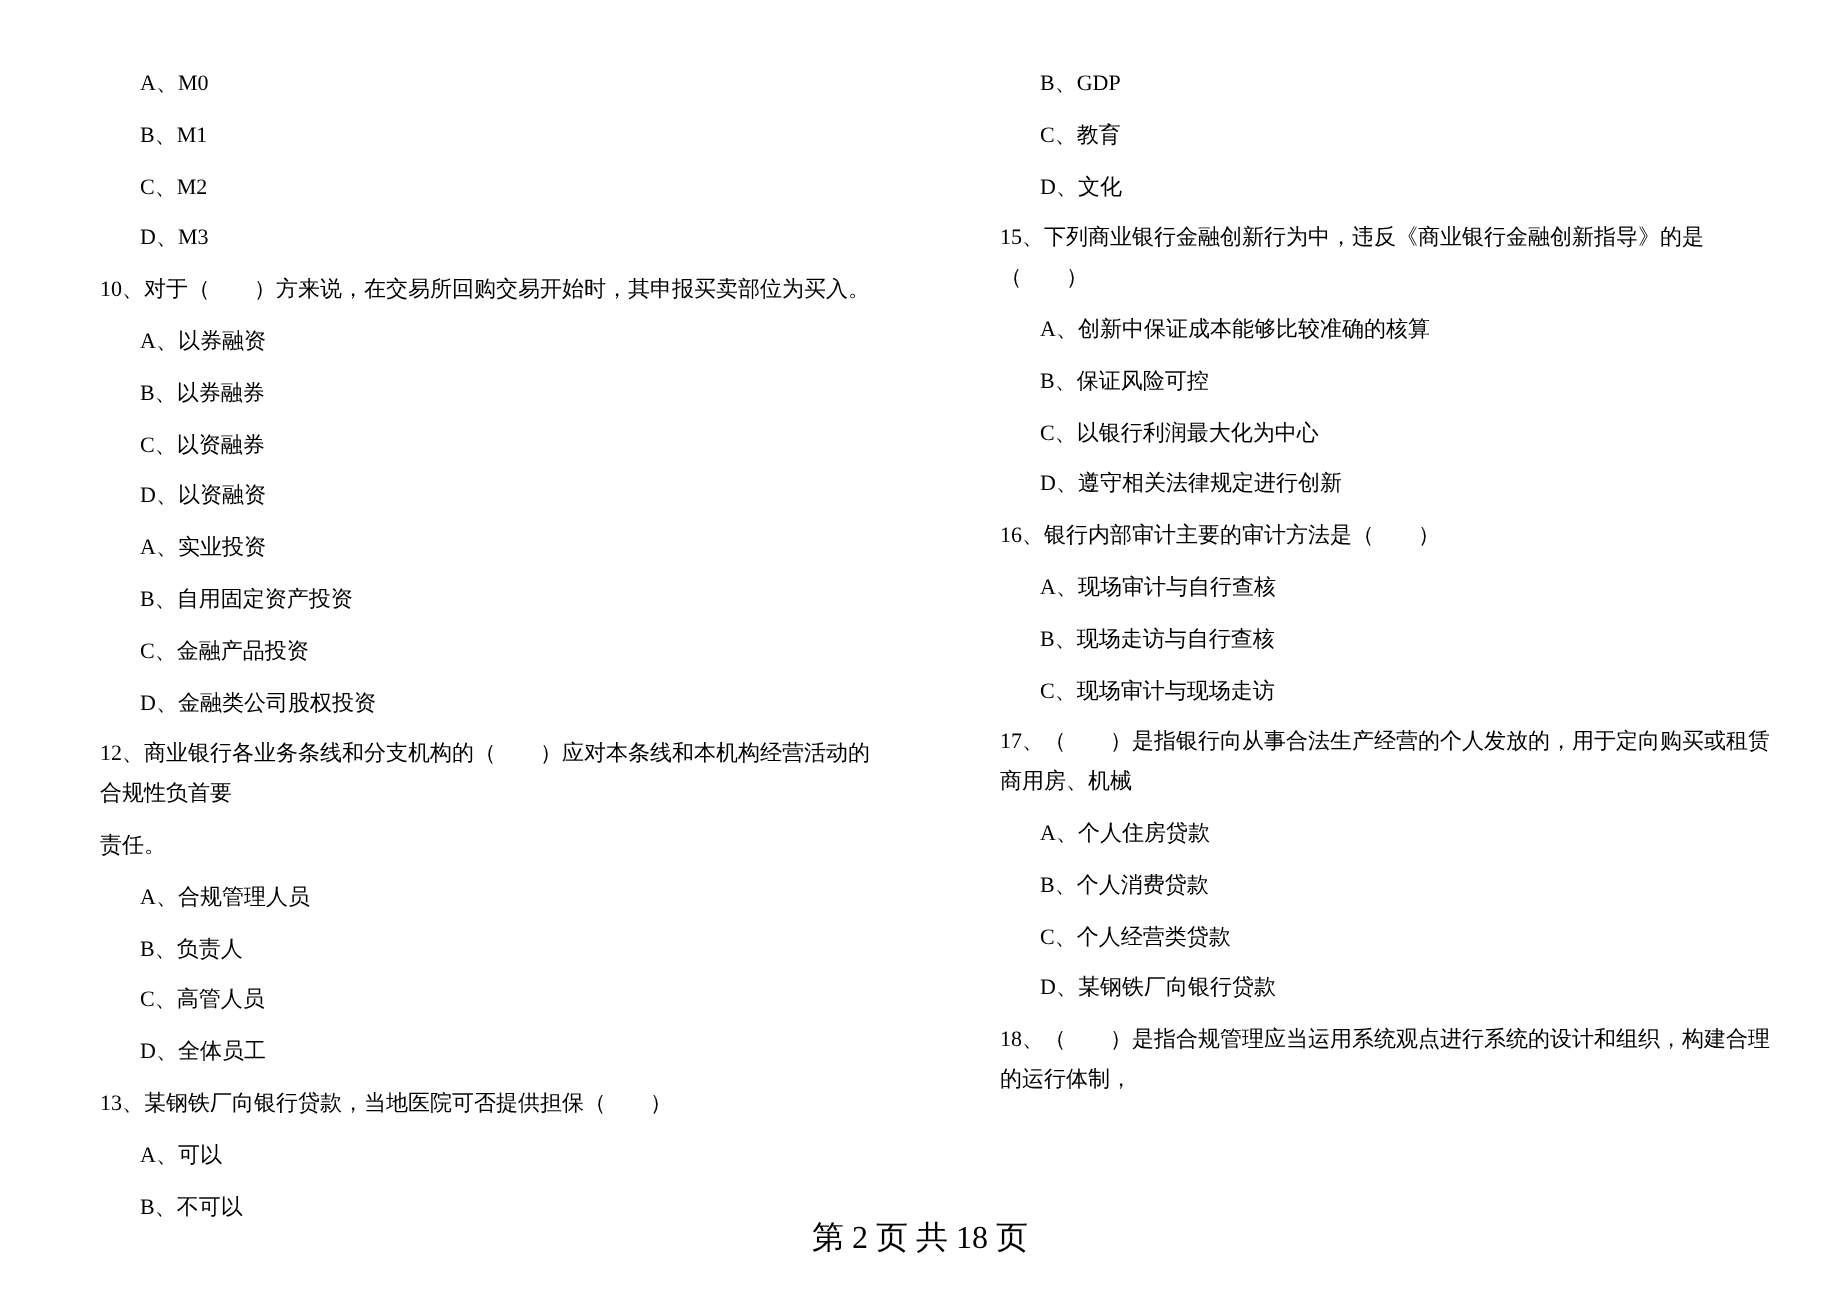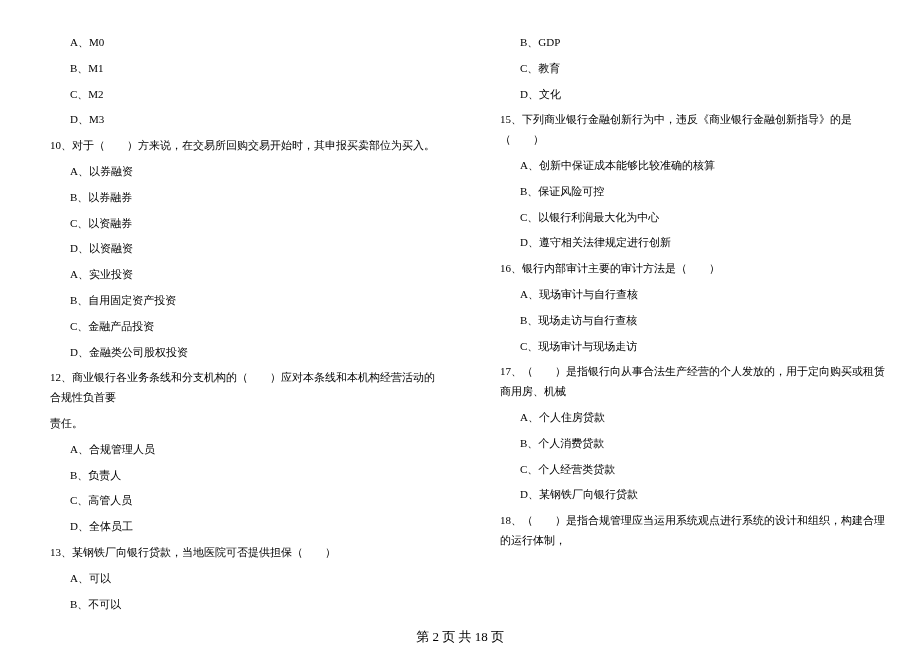--- a/index.html
+++ b/index.html
@@ -38,24 +38,24 @@
     .question {
       padding: 3px 0;
       line-height: 1.8;
     }
     .question-continuation {
       padding: 3px 0;
       line-height: 1.8;
     }
     .footer {
       position: absolute;
-      bottom: 4px;
+      bottom: 20px;
       width: 100%;
       text-align: center;
-      font-size: 13px;
+      font-size: 16px;
       color: #000000;
     }
   </style>
 </head>
 <body>
 
 <div class="page-container">
   <div class="column">
     <div class="option">A、M0</div>
     <div class="option">B、M1</div>

